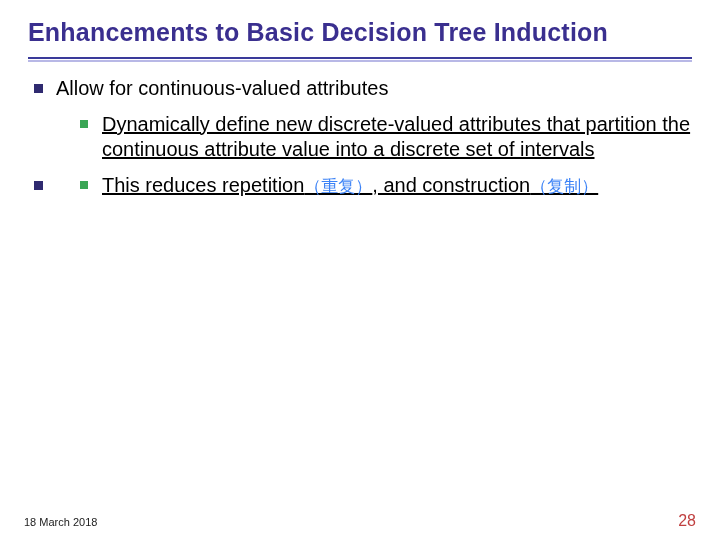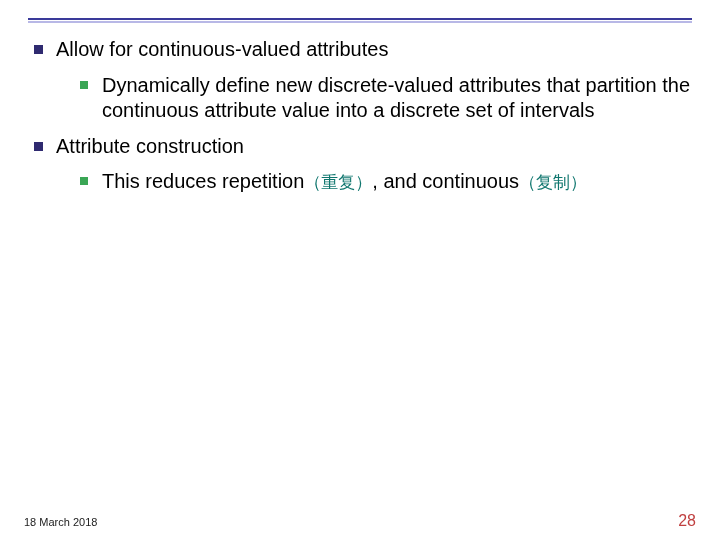--- a/index.html
+++ b/index.html
@@ -66,33 +66,34 @@
     list-style: none;
     padding: 0 0 0 24px;
     margin: 6px 0 0 0;
   }
   ul.lvl2 > li {
     position: relative;
     padding-left: 22px;
     margin: 10px 0 4px 0;
     font-size: 20px;
     line-height: 1.28;
+    text-decoration: underline;
   }
   ul.lvl2 > li::before {
     content: "";
     position: absolute;
     left: 0;
     top: 8px;
     width: 8px;
     height: 8px;
     background: #3aa655;
   }
   .cn {
     font-family: "SimSun", "Microsoft YaHei", sans-serif;
-    color: #0f766e;
+    color: #3b82f6;
     font-size: 17px;
   }
   .footer {
     position: absolute;
     bottom: 10px;
     left: 0;
     right: 0;
     padding: 0 24px;
     font-size: 11px;
     color: #222;
@@ -109,42 +110,42 @@
     position: absolute;
     left: 50%;
     transform: translateX(-50%);
   }
 </style>
 </head>
 <body>
 
 <div class="slide">
 
+  <h1 class="title">Enhancements to Basic Decision Tree Induction</h1>
 
   <div class="rule-wrap">
     <div class="rule-top"></div>
     <div class="rule-bot"></div>
   </div>
 
   <ul class="lvl1">
     <li>
       <span>Allow for continuous-valued attributes</span>
       <ul class="lvl2">
         <li>
           <span>Dynamically define new discrete-valued attributes that partition the continuous attribute value into a discrete set of intervals</span>
         </li>
       </ul>
     </li>
 
 
     <li>
-      <span>Attribute construction</span>
       <ul class="lvl2">
         <li>
-          <span>This reduces repetition</span><span class="cn">（重复）</span><span>, and continuous</span><span class="cn">（复制）</span>
+          <span>This reduces repetition</span><span class="cn">（重复）</span><span>, and construction</span><span class="cn">（复制）</span>
         </li>
       </ul>
     </li>
   </ul>
 
   <div class="footer">
     <span>18 March 2018</span>
     <span class="pg">28</span>
   </div>
 

